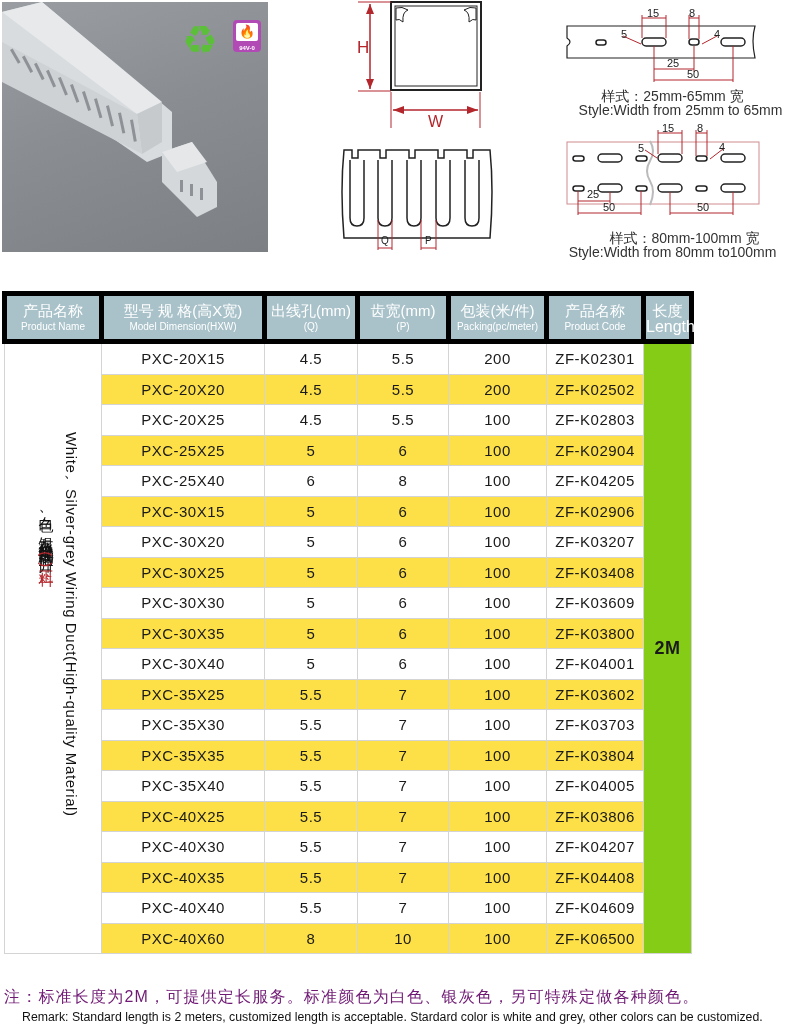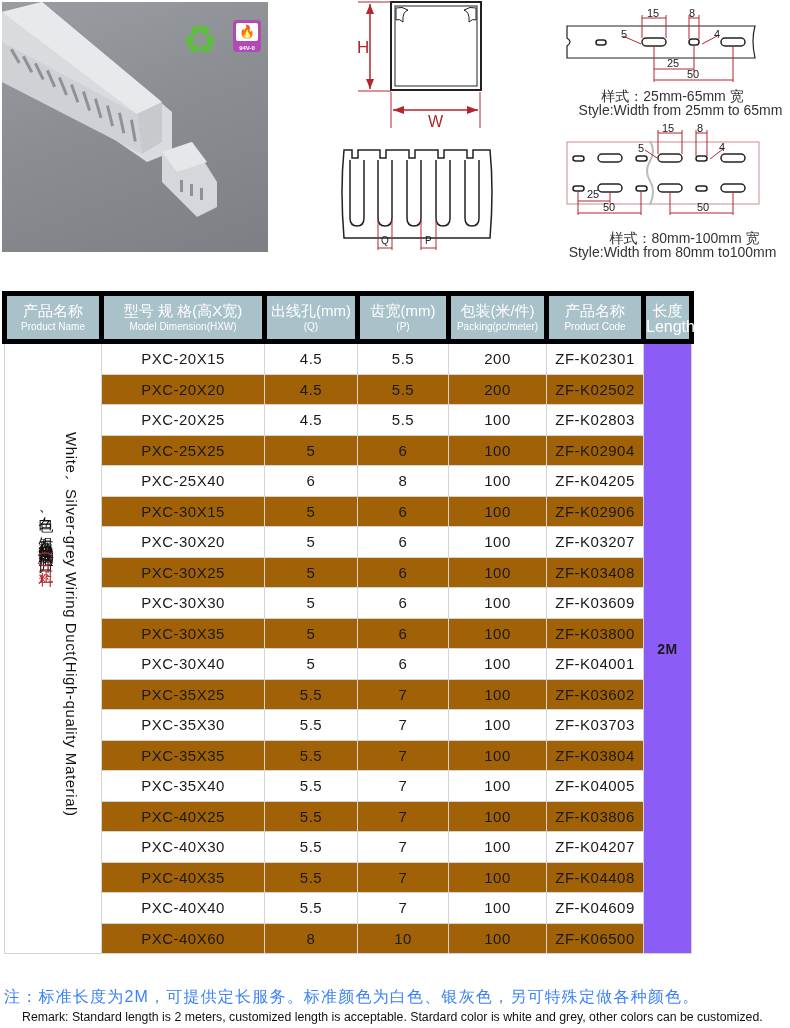--- a/index.html
+++ b/index.html
@@ -25,32 +25,32 @@
   .style-text { position: absolute; font-size: 14px; color: #333; white-space: nowrap; text-align: center; }
 
   
   table.spec { position: absolute; left: 2px; top: 291px; width: 687px; border-collapse: collapse; table-layout: fixed; }
   table.spec th { background: #a9c2ca; color: #fff; font-weight: normal; border: 5px solid #000000; height: 43px; padding: 0;
                   text-align: center; vertical-align: middle; }
   table.spec th .cn { display: block; font-size: 15px; line-height: 18px; }
   table.spec th .en { display: block; font-size: 10px; line-height: 13px; }
   table.spec td { border: 1px solid #d4d4d4; height: 29.5px; padding: 0; text-align: center; font-size: 15px;
                   color: #1a1a1a; letter-spacing: 0.5px; }
-  table.spec tr.alt td.d { background: #a16207; }
+  table.spec tr.alt td.d { background: #fde047; }
   table.spec td.name-cell { position: relative; background: #fff; }
-  table.spec td.length-cell { background: #8b5cf6; font-weight: bold; font-size: 14px; }
+  table.spec td.length-cell { background: #84cc16; font-weight: bold; font-size: 18px; }
   .vertical-wrap { position: absolute; left: 0; top: 0; width: 100%; height: 100%; }
   .vtext-en { position: absolute; left: 56px; top: 88px; writing-mode: vertical-rl; font-size: 15px;
               letter-spacing: 0.6px; color: #111; white-space: nowrap; }
   .vtext-cn { position: absolute; left: 31px; top: 160px; writing-mode: vertical-rl; font-size: 15px;
               letter-spacing: 2px; color: #111; white-space: nowrap; }
   .vtext-cn .red { color: #b3262c; }
 
   
-  .remark-cn { position: absolute; left: 4px; top: 987px; font-size: 16px; letter-spacing: 1.2px; color: #3b82f6; white-space: nowrap; }
+  .remark-cn { position: absolute; left: 4px; top: 987px; font-size: 16px; letter-spacing: 1.2px; color: #701a75; white-space: nowrap; }
   .remark-en { position: absolute; left: 22px; top: 1010px; font-size: 12.3px; color: #111; white-space: nowrap; }
 </style>
 </head>
 <body>
 
 <div class="photo">
   <svg width="266" height="250" viewBox="0 0 266 250">
 
     <polygon points="0,10 40,0 170,110 170,150 145,160 0,60" fill="#d9dcdf"></polygon>
     <polygon points="0,10 40,0 160,100 135,112" fill="#e7e9eb"></polygon>

